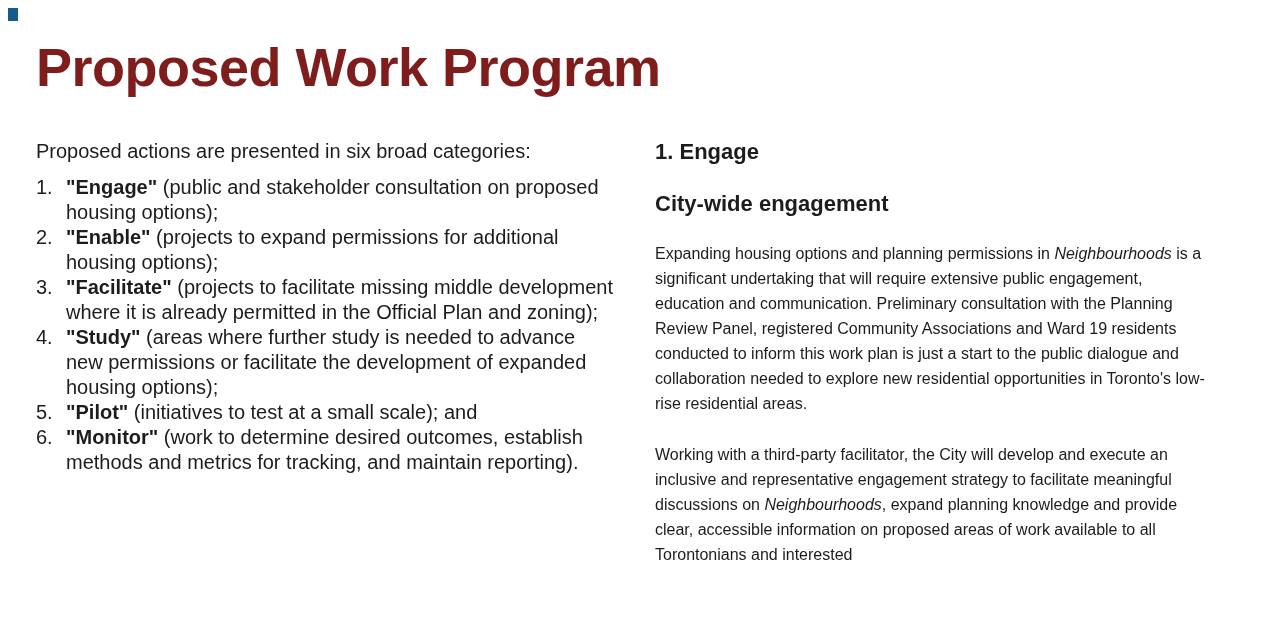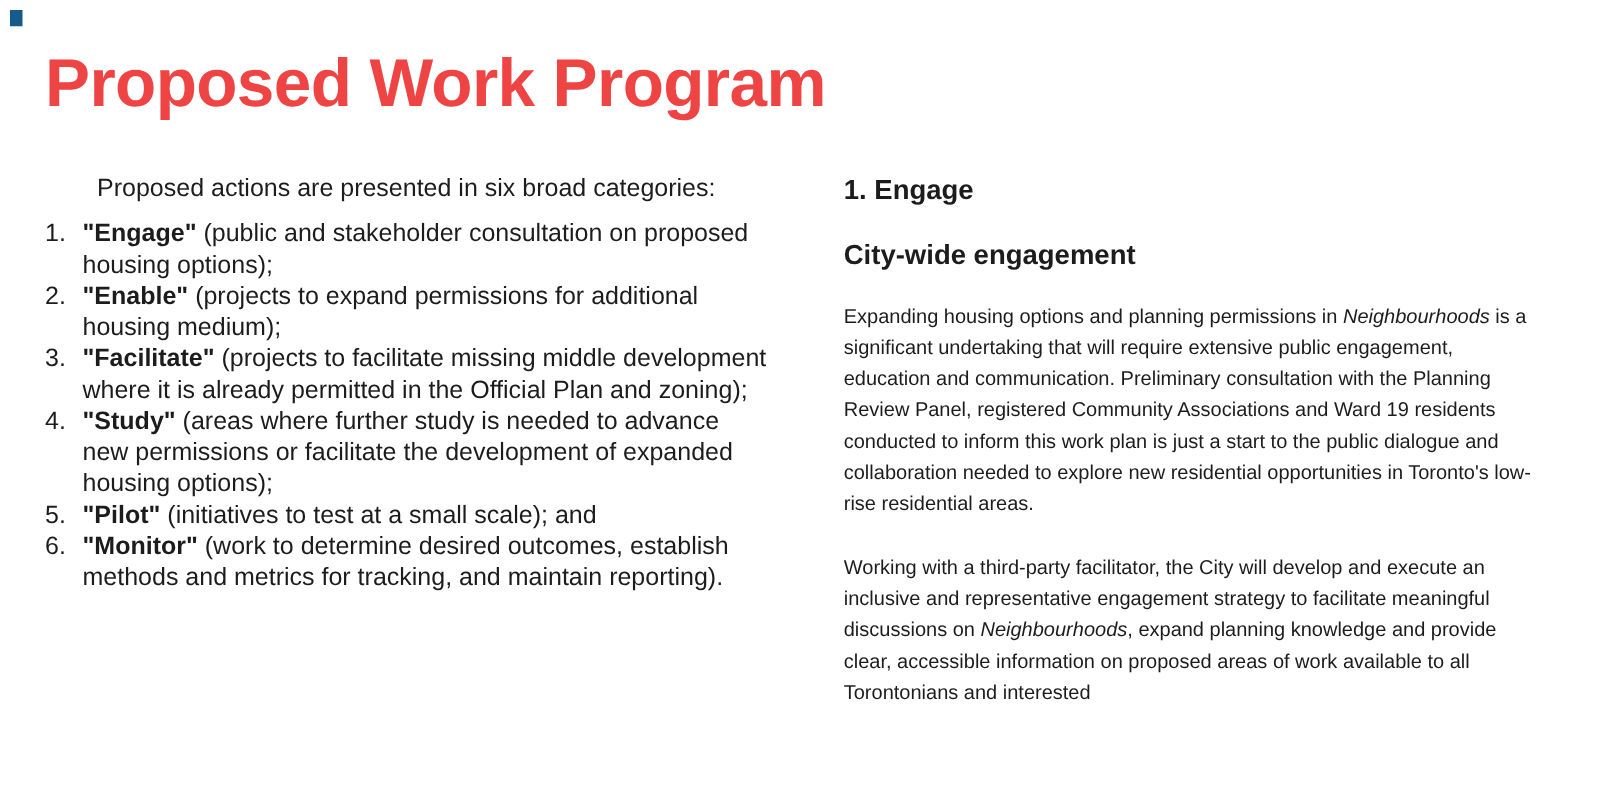--- a/index.html
+++ b/index.html
@@ -34,29 +34,28 @@
     margin: 45px 0 0 36px;
     align-items: flex-start;
   }
   .col-left {
     width: 578px;
     flex: none;
   }
   .col-right {
     width: 552px;
     flex: none;
-    margin-left: 61px;
+    margin-left: 41px;
   }
   .body-text, .cat-row, .intro, .timelines {
     font-size: 20px;
     line-height: 25px;
   }
   .intro {
     margin: 0;
-    text-align: center;
   }
   .category-list {
     list-style: none;
     margin: 11px 0 0 0;
     padding: 0;
   }
   .cat-row {
     display: flex;
   }
   .cat-num {
@@ -89,34 +88,34 @@
   .em {
     font-style: italic;
   }
 </style>
 </head>
 <body>
 
 <div>
   <div class="corner-marker" style="background: rgb(23, 90, 140);"></div>
 
-  <h1 class="page-title" style="color: #ef4444;">Proposed Work Program</h1>
+  <h1 class="page-title" style="color: #7f1d1d;">Proposed Work Program</h1>
 
   <div class="columns">
 
     <div class="col-left">
       <p class="intro">Proposed actions are presented in six broad categories:</p>
       <ol class="category-list">
           <li class="cat-row">
             <span class="cat-num">1.</span>
             <span class="cat-body"><span class="cat-term">"Engage"</span><span> (public and stakeholder consultation on proposed housing options);</span></span>
           </li>
           <li class="cat-row">
             <span class="cat-num">2.</span>
-            <span class="cat-body"><span class="cat-term">"Enable"</span><span> (projects to expand permissions for additional housing medium);</span></span>
+            <span class="cat-body"><span class="cat-term">"Enable"</span><span> (projects to expand permissions for additional housing options);</span></span>
           </li>
           <li class="cat-row">
             <span class="cat-num">3.</span>
             <span class="cat-body"><span class="cat-term">"Facilitate"</span><span> (projects to facilitate missing middle development where it is already permitted in the Official Plan and zoning);</span></span>
           </li>
           <li class="cat-row">
             <span class="cat-num">4.</span>
             <span class="cat-body"><span class="cat-term">"Study"</span><span> (areas where further study is needed to advance new permissions or facilitate the development of expanded housing options);</span></span>
           </li>
           <li class="cat-row">

